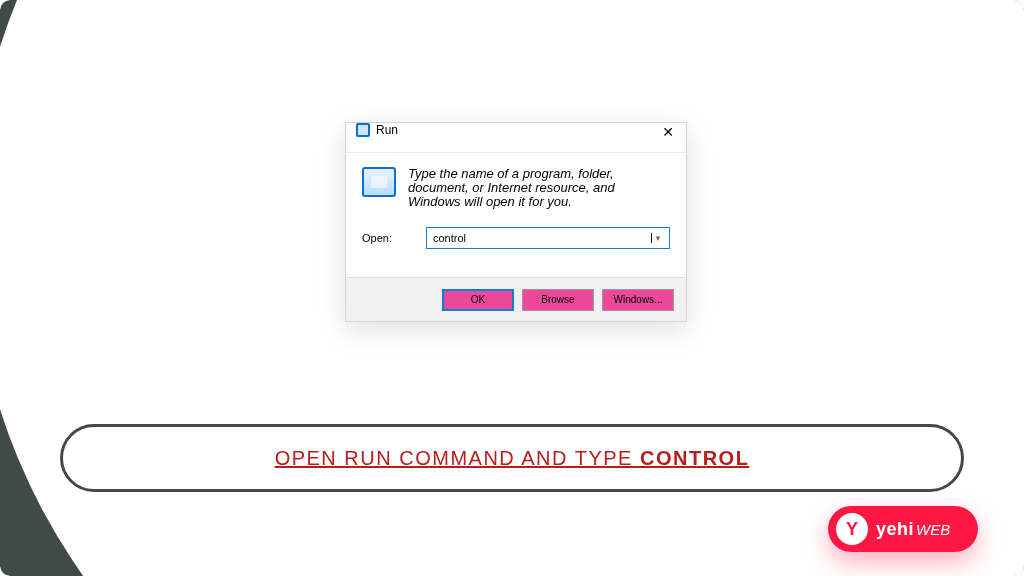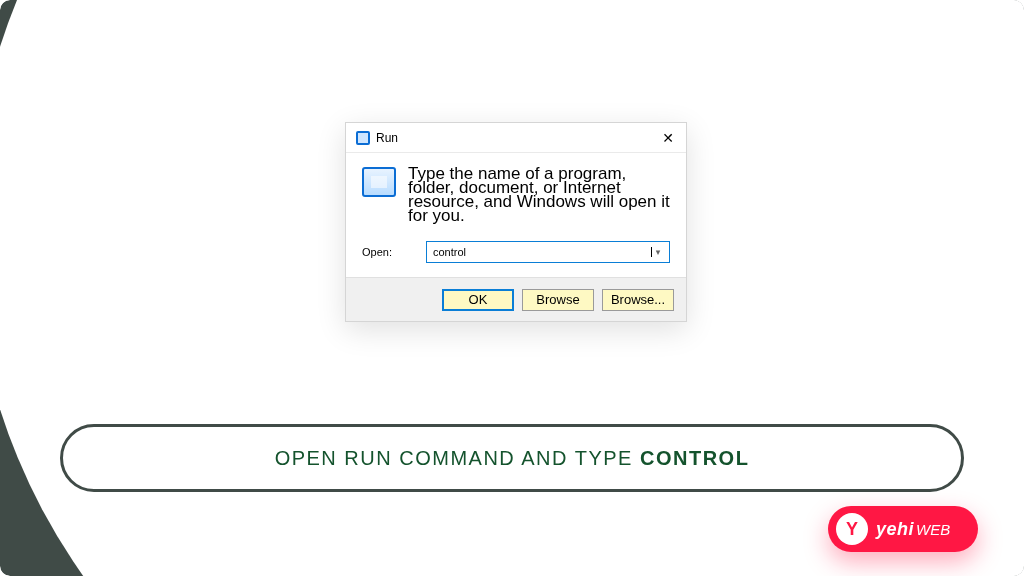--- a/index.html
+++ b/index.html
@@ -29,21 +29,21 @@
     left: 345px; top: 122px;
     width: 342px; height: 200px;
     background: #ffffff;
     border: 1px solid #d5d5d5;
     box-shadow: 0 8px 28px rgba(0,0,0,0.12);
     z-index: 5;
     font-size: 11px;
     color: #000;
   }
   .run-titlebar {
-    display: flex; align-items: center;
+    display: flex; align-items: flex-start;
     height: 30px;
     padding: 0 6px 0 10px;
     background: #ffffff;
     border-bottom: 1px solid #eaeaea;
   }
   .run-title-icon {
     width: 14px; height: 14px;
     margin-right: 6px;
     border: 2px solid #0b6dd4;
     border-radius: 2px;
@@ -68,21 +68,21 @@
   .run-big-icon::after {
     content: "";
     position: absolute; left: 4px; top: 4px; right: 4px; bottom: 4px;
     background:
       linear-gradient(#ffffff,#ffffff) left 3px top 3px / 8px 8px no-repeat,
       linear-gradient(#ffffff,#ffffff) right 3px top 3px / 8px 8px no-repeat,
       linear-gradient(#ffffff,#ffffff) left 3px bottom 3px / 8px 8px no-repeat,
       linear-gradient(#ffffff,#ffffff) right 3px bottom 3px / 8px 8px no-repeat;
     opacity: 0.55;
   }
-  .run-desc { font-size: 17px; line-height: 14px; color: #000; }
+  .run-desc { font-size: 13px; line-height: 14px; color: #000; font-style: italic; }
   .run-row2 { display: flex; align-items: center; gap: 26px; margin-top: 18px; }
   .run-open-label { font-size: 11px; width: 38px; }
   .run-combo {
     flex: 1;
     display: flex; align-items: center;
     border: 1px solid #0a7ed6;
     height: 22px;
     background: #fff;
     padding: 0 4px 0 6px;
     font-size: 11px;
@@ -99,22 +99,22 @@
     position: absolute; left: 0; right: 0; bottom: 0;
     height: 44px;
     background: #f0f0f0;
     border-top: 1px solid #e0e0e0;
     display: flex; align-items: center; justify-content: flex-end;
     gap: 8px; padding-right: 12px;
   }
   .run-btn {
     min-width: 72px; height: 22px;
     border: 1px solid #9a9a9a;
-    background: #fef9c3;
-    font-size: 13px;
+    background: #ec4899;
+    font-size: 10px;
     display: flex; align-items: center; justify-content: center;
   }
   .run-btn.primary { border: 2px solid #0a7ed6; }
 
   
   .ribbon-wrap {
     position: absolute; left: 0; right: 0; top: 424px;
     display: flex; justify-content: center;
     z-index: 6;
   }
@@ -122,23 +122,24 @@
     width: 904px; height: 68px;
     background: #ffffff;
     border: 3px solid #404b47;
     border-radius: 34px;
     display: flex; align-items: center; justify-content: center;
     padding: 0 20px;
   }
   .ribbon-inner {
     font-size: 20px;
     letter-spacing: 1.5px;
-    color: #14532d;
+    color: #b91c1c;
     text-align: center;
     font-weight: 400;
+    text-decoration: underline;
   }
   .ribbon-inner b { font-weight: 700; }
 
   
   .badge {
     position: absolute; right: 46px; bottom: 24px;
     width: 150px; height: 46px;
     background: #ff1744;
     border-radius: 23px;
     box-shadow: 0 10px 24px rgba(255,23,68,0.35);
@@ -148,21 +149,21 @@
     color: #fff;
     gap: 8px;
   }
   .badge-icon {
     width: 32px; height: 32px; border-radius: 50%;
     background: #ffffff;
     display: flex; align-items: center; justify-content: center;
     color: #ff1744; font-weight: 900; font-size: 18px;
   }
   .badge-text { display: flex; align-items: baseline; gap: 2px; }
-  .badge-yehi { font-size: 18px; font-weight: 800; font-style: italic; letter-spacing: 0.5px; }
+  .badge-yehi { font-size: 18px; font-weight: 800; letter-spacing: 0.5px; }
   .badge-web { font-size: 15px; font-weight: 400; font-style: italic; }
 
 </style>
 </head>
 <body>
 
 <div class="bg-dark"></div>
 <div class="bg-circle"></div>
 
 <div class="run-dialog">
@@ -181,21 +182,21 @@
       <div class="run-open-label">Open:</div>
       <div class="run-combo">
         <div class="run-combo-value">control</div>
         <div class="run-combo-caret">▾</div>
       </div>
     </div>
   </div>
   <div class="run-footer">
     <div class="run-btn primary">OK</div>
     <div class="run-btn">Browse</div>
-    <div class="run-btn">Browse...</div>
+    <div class="run-btn">Windows...</div>
   </div>
 </div>
 
 <div class="ribbon-wrap">
   <div class="ribbon">
     <div class="ribbon-inner">
       <span>OPEN RUN COMMAND AND TYPE </span><b>CONTROL</b>
     </div>
   </div>
 </div>

